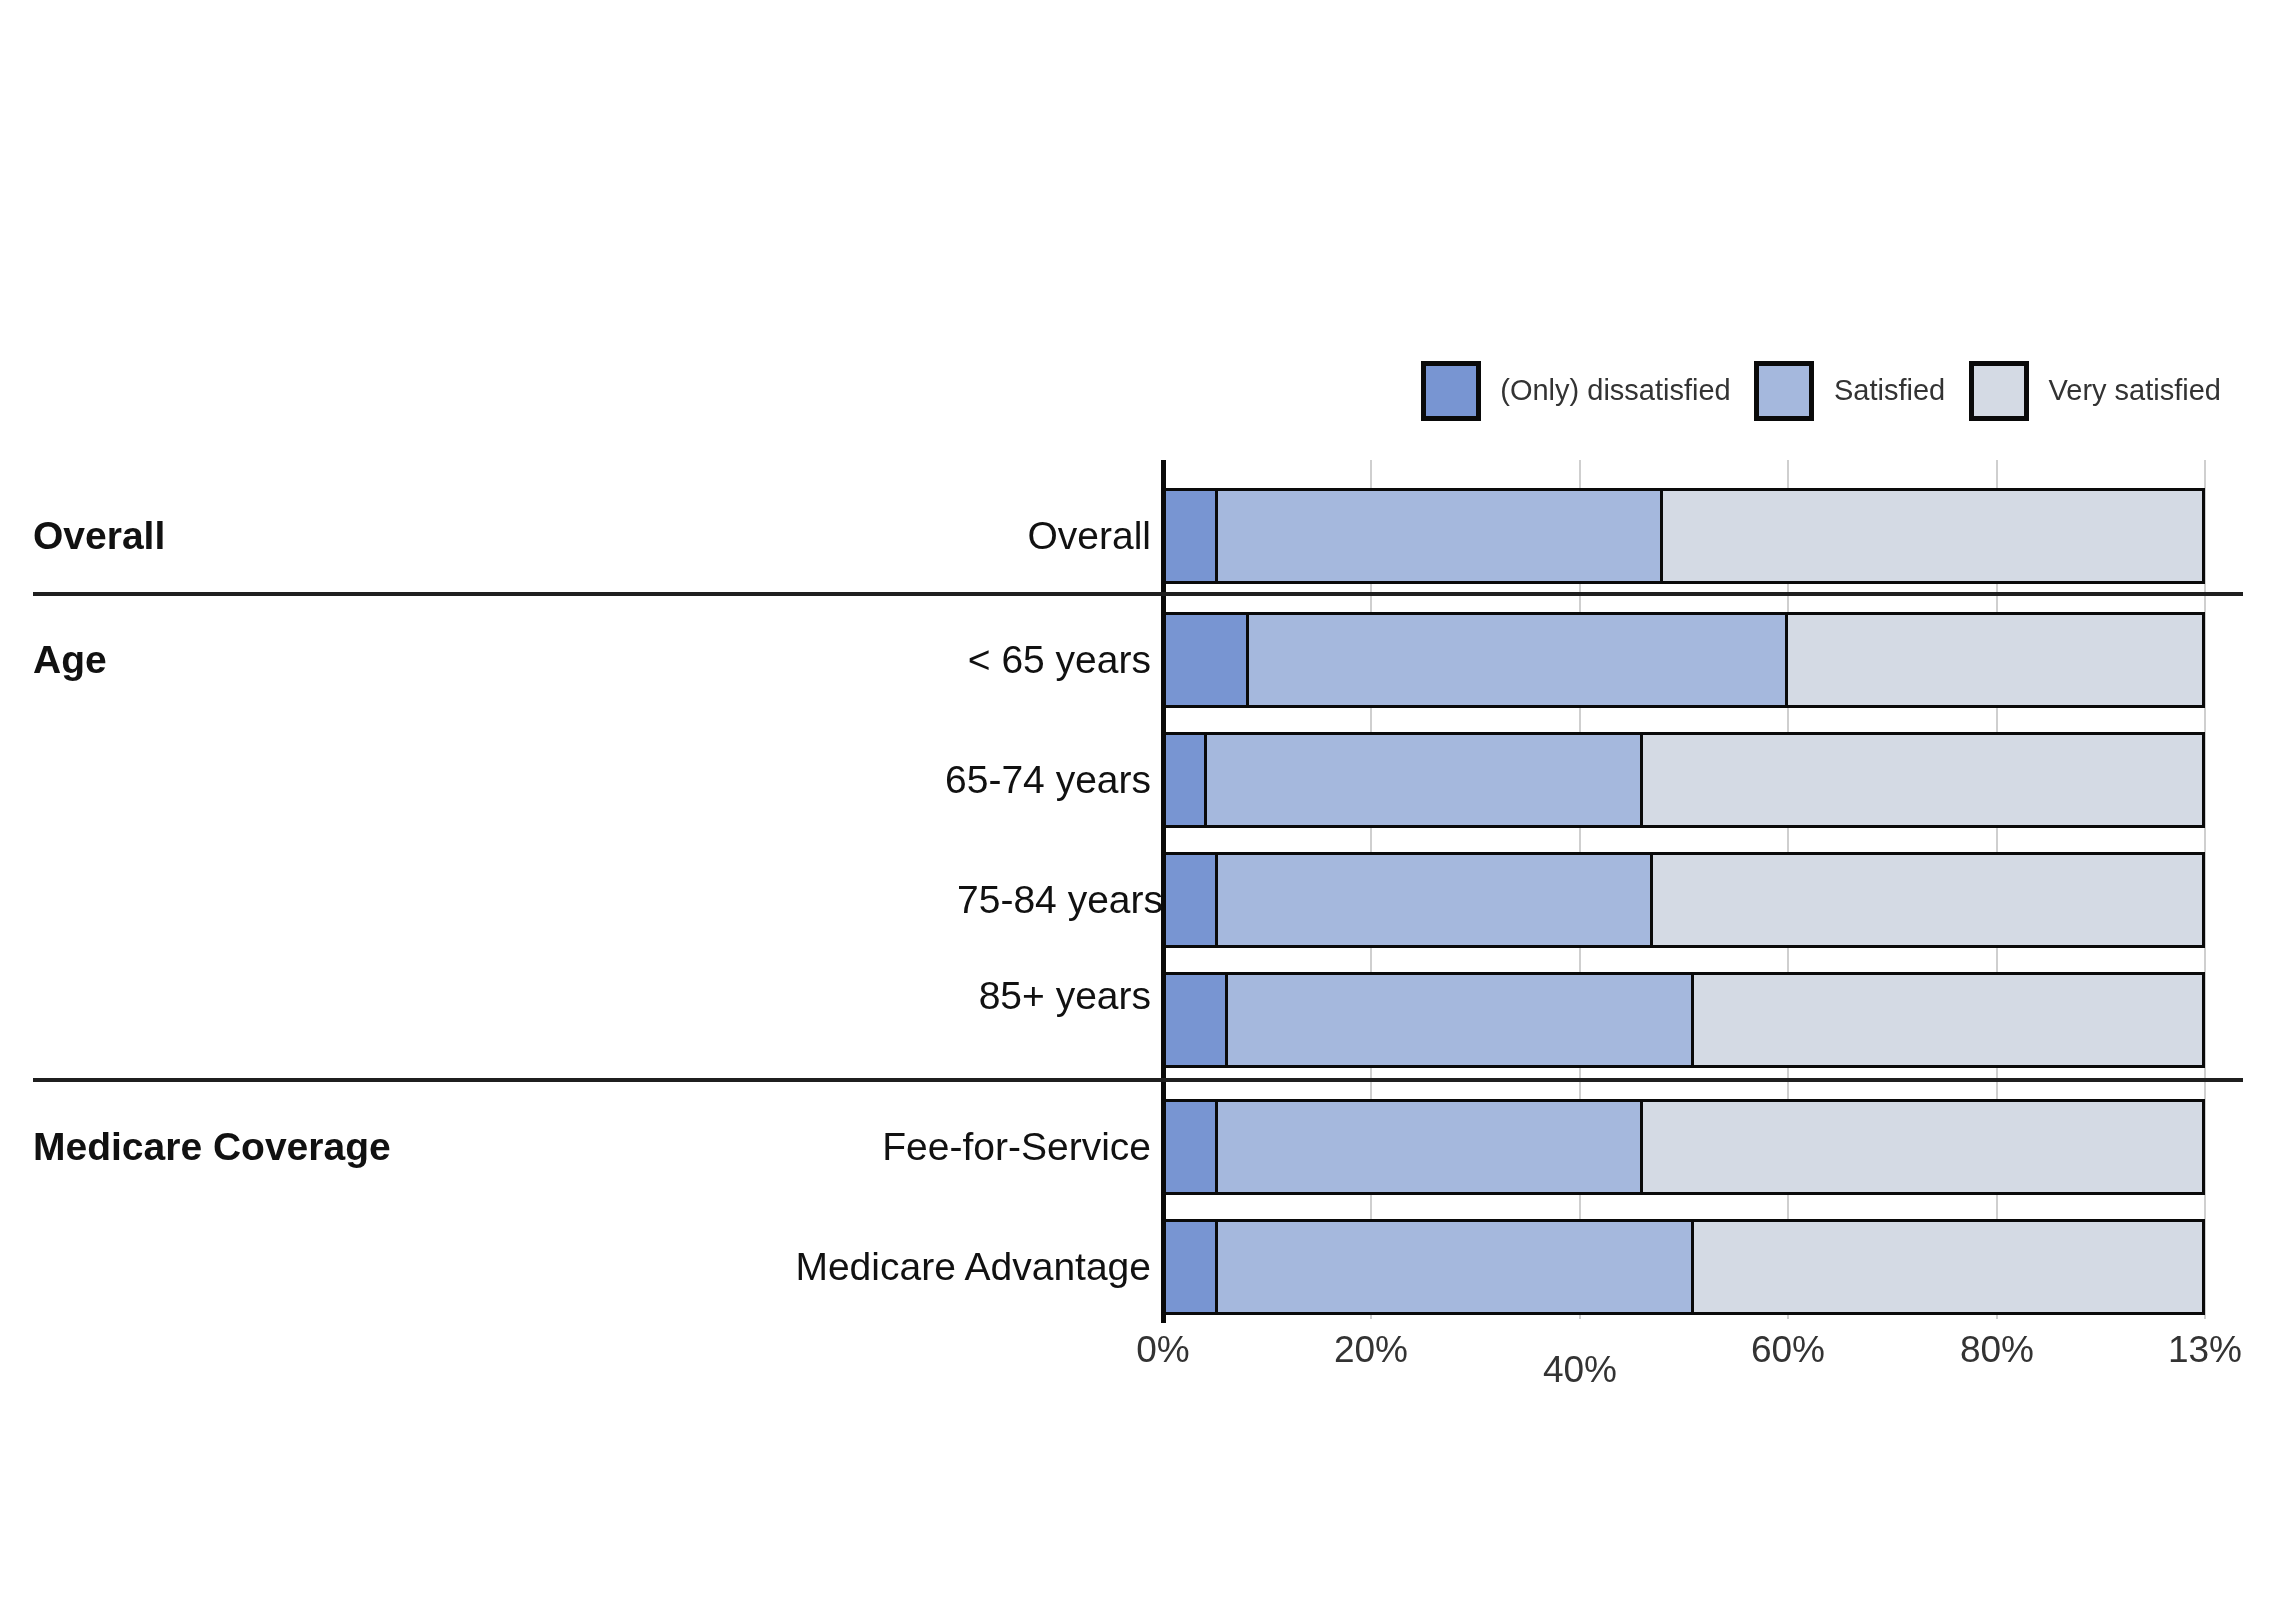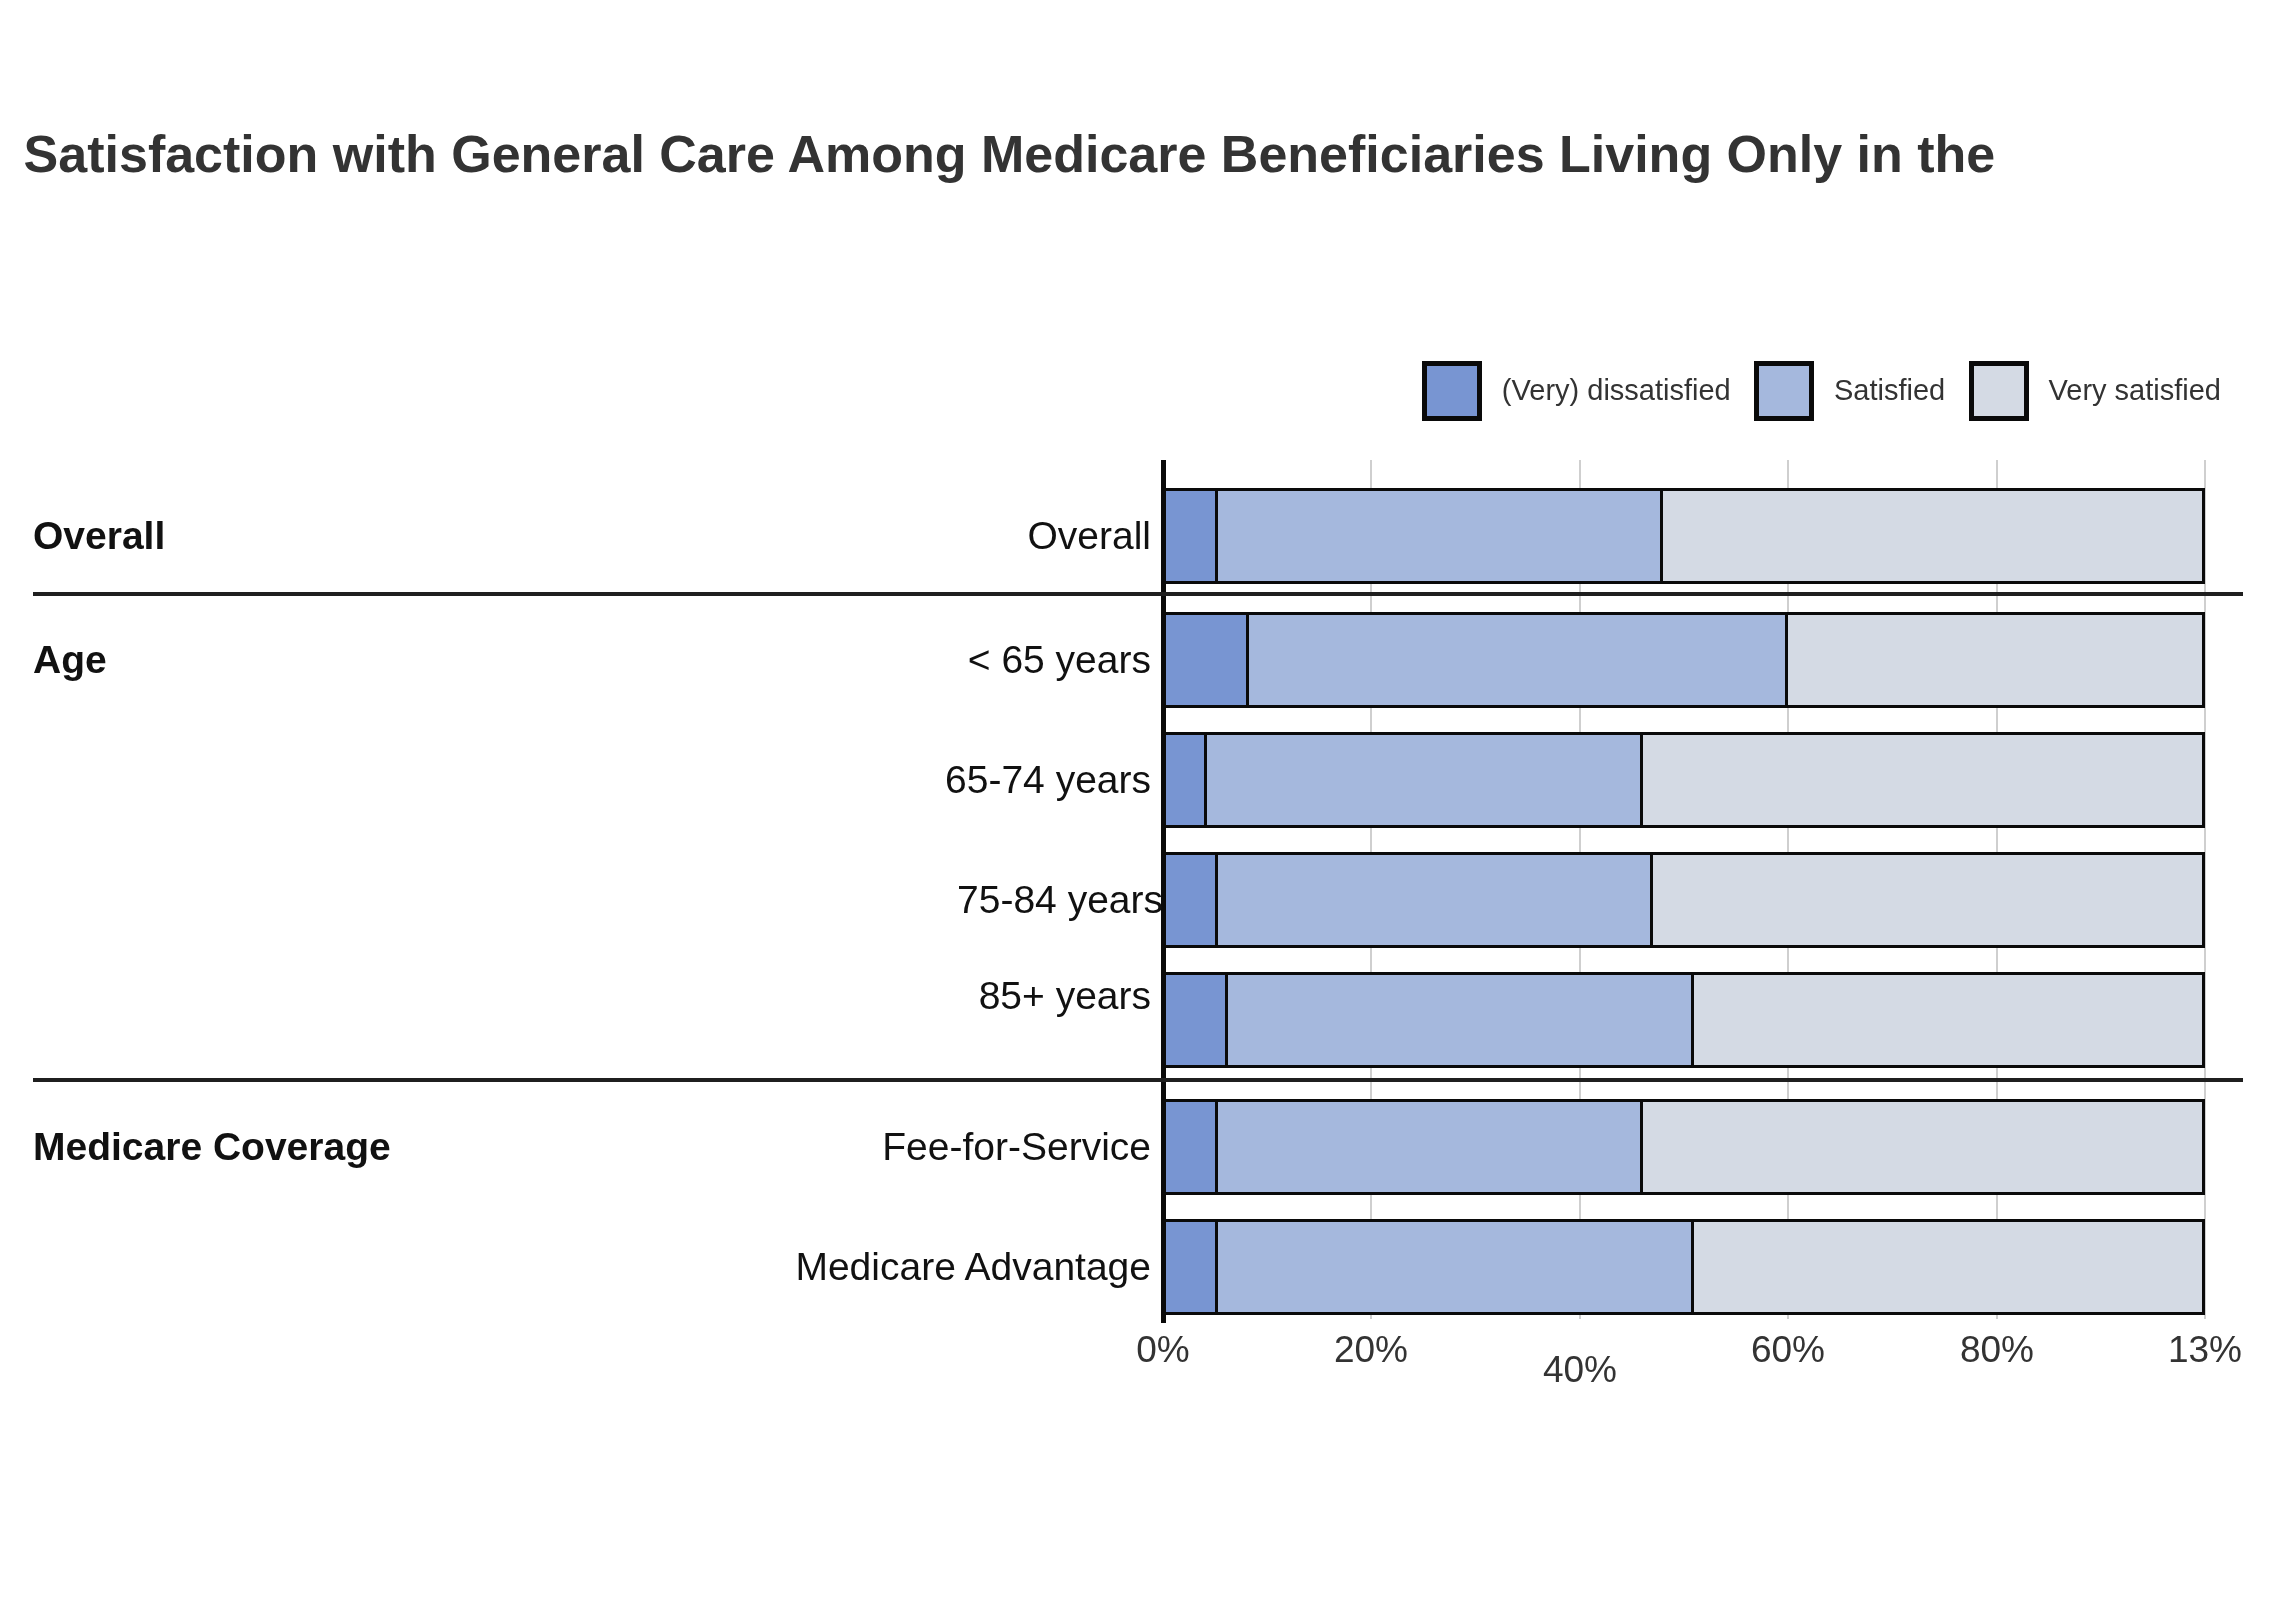--- a/index.html
+++ b/index.html
@@ -38,27 +38,26 @@
   .divider{position:absolute;left:33px;width:2210px;height:3.9px;background:#1f1f1f;}
   .tick-label{
     position:absolute;transform:translateX(-50%);
     font-size:37px;color:#333333;white-space:nowrap;
   }
 </style>
 </head>
 <body>
 
 <div class="title">
-  <span>Satisfaction with General Care Among Medicare Beneficiaries Living Only in the</span>
 </div>
 
 <div class="legend">
   <div class="legend-item">
     <span class="legend-swatch" style="background: rgb(120, 149, 210);"></span>
-    <span class="legend-label">(Very) dissatisfied</span>
+    <span class="legend-label">(Only) dissatisfied</span>
   </div>
   <div class="legend-item">
     <span class="legend-swatch" style="background: rgb(165, 184, 221);"></span>
     <span class="legend-label">Satisfied</span>
   </div>
   <div class="legend-item">
     <span class="legend-swatch" style="background: rgb(212, 218, 228);"></span>
     <span class="legend-label">Very satisfied</span>
   </div>
 </div>

